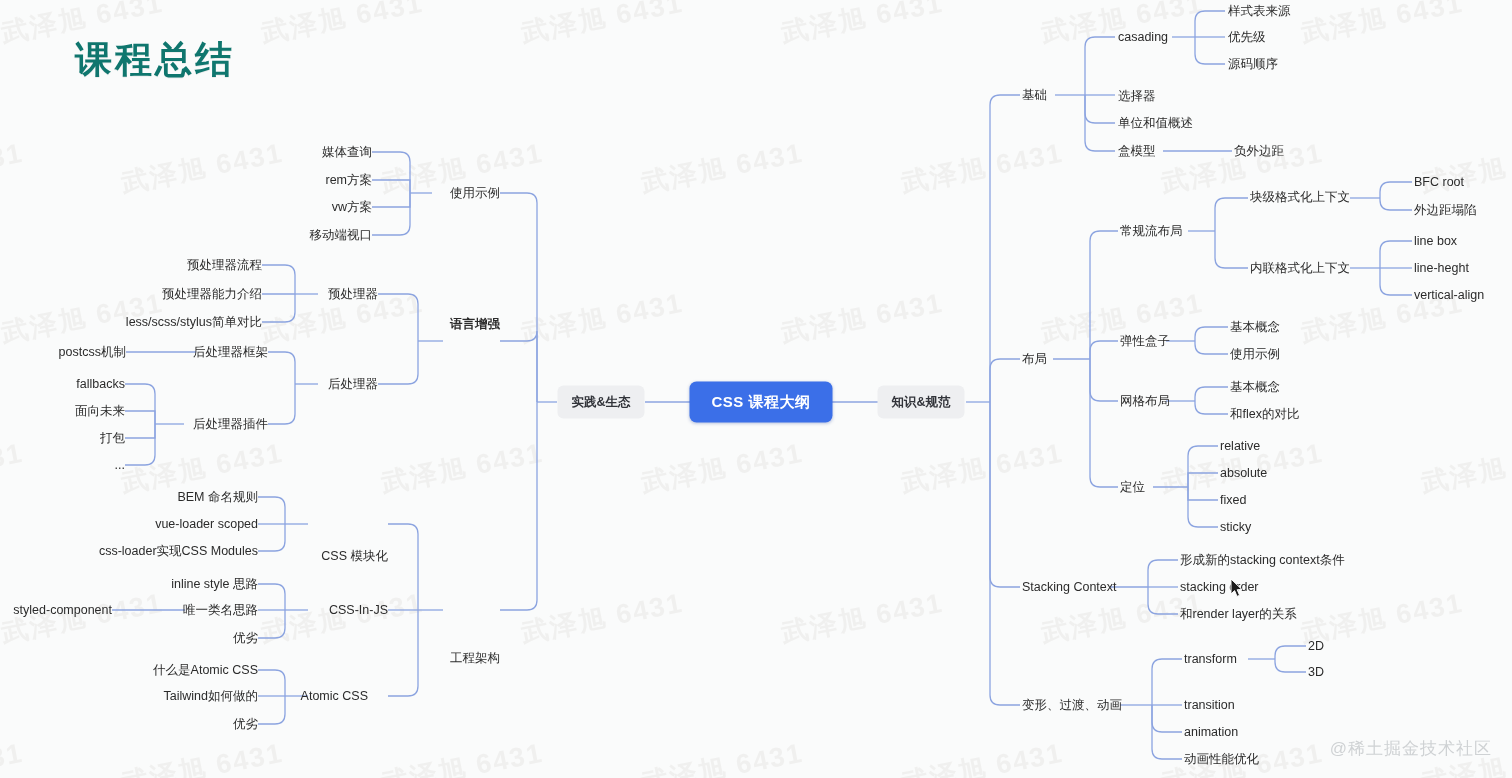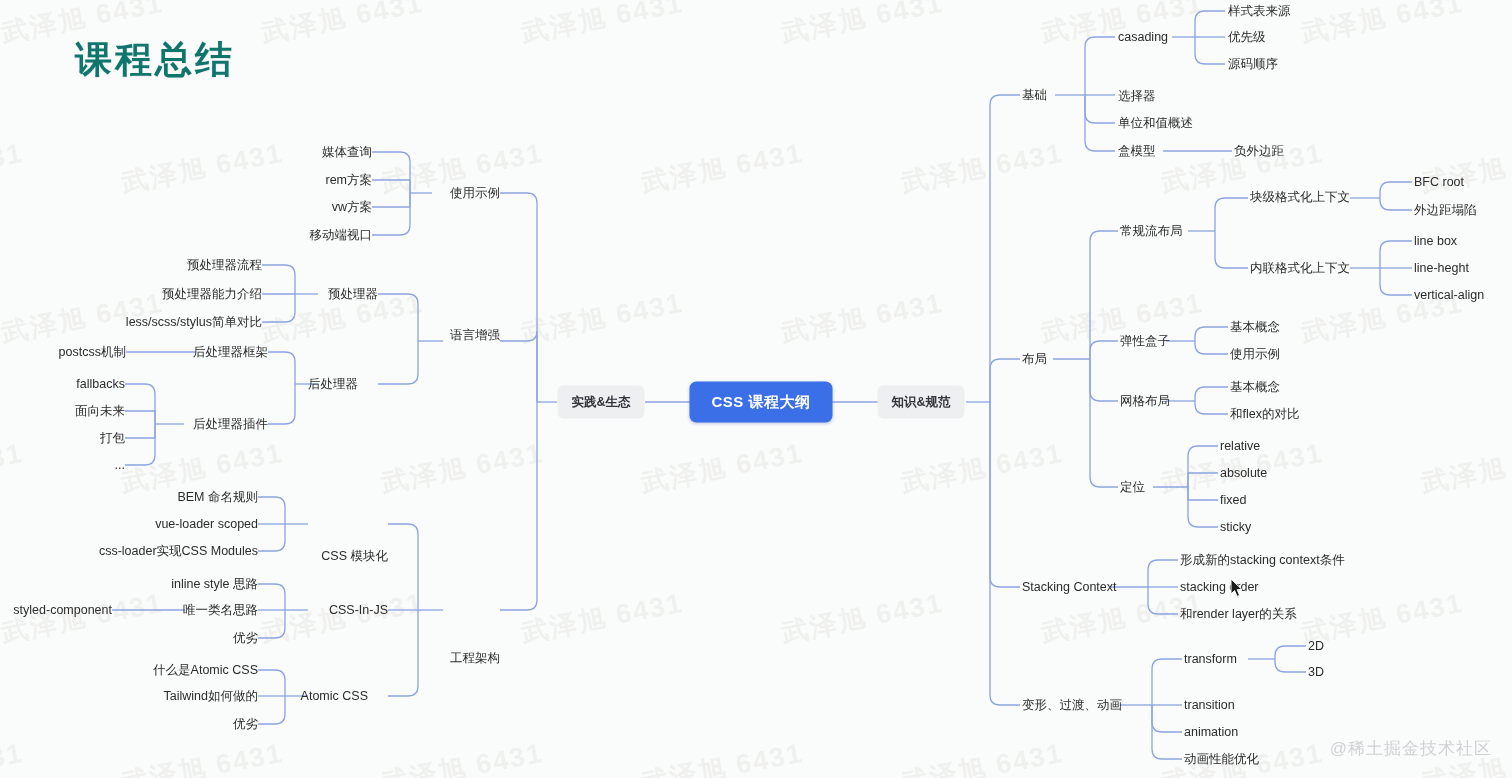--- a/index.html
+++ b/index.html
@@ -275,27 +275,27 @@
   <div class="root" style="left:761px;top:402px;">CSS 课程大纲</div>
   <div class="pill" style="left:601px;top:402px;">实践&amp;生态</div>
   <div class="pill" style="left:921px;top:402px;">知识&amp;规范</div>
 
   <div class="node ra" style="left:500px;top:193px;">使用示例</div>
   <div class="node ra" style="left:372px;top:152px;">媒体查询</div>
   <div class="node ra" style="left:372px;top:180px;">rem方案</div>
   <div class="node ra" style="left:372px;top:207px;">vw方案</div>
   <div class="node ra" style="left:372px;top:235px;">移动端视口</div>
 
-  <div class="node ra" style="left:500px;top:335px;">语言增强</div>
+  <div class="node ra" style="left:500px;top:324px;font-weight:bold;">语言增强</div>
   <div class="node ra" style="left:378px;top:294px;">预处理器</div>
   <div class="node ra" style="left:262px;top:265px;">预处理器流程</div>
   <div class="node ra" style="left:262px;top:294px;">预处理器能力介绍</div>
   <div class="node ra" style="left:262px;top:322px;">less/scss/stylus简单对比</div>
 
-  <div class="node ra" style="left:358px;top:384px;">后处理器</div>
+  <div class="node ra" style="left:378px;top:384px;">后处理器</div>
   <div class="node ra" style="left:268px;top:352px;">后处理器框架</div>
   <div class="node ra" style="left:126px;top:352px;">postcss机制</div>
   <div class="node ra" style="left:268px;top:424px;">后处理器插件</div>
   <div class="node ra" style="left:125px;top:384px;">fallbacks</div>
   <div class="node ra" style="left:125px;top:411px;">面向未来</div>
   <div class="node ra" style="left:125px;top:438px;">打包</div>
   <div class="node ra" style="left:125px;top:465px;">...</div>
 
   <div class="node ra" style="left:500px;top:610px;margin-top:48px;">工程架构</div>
   <div class="node ra" style="left:388px;top:556px;">CSS 模块化</div>

